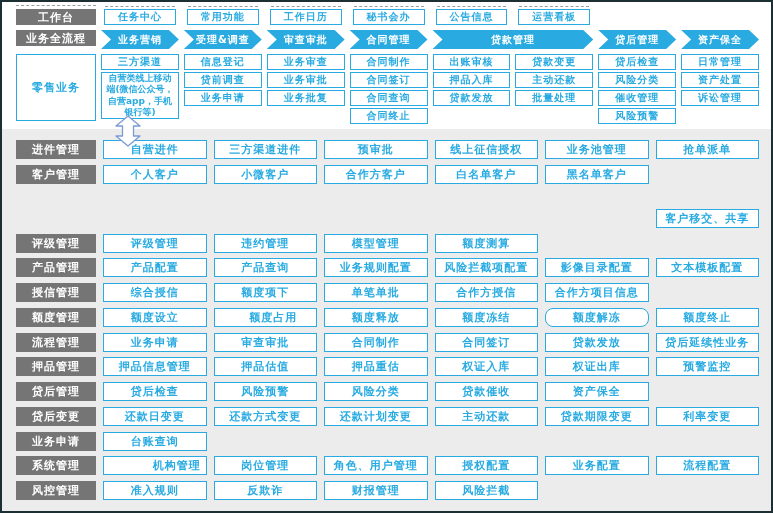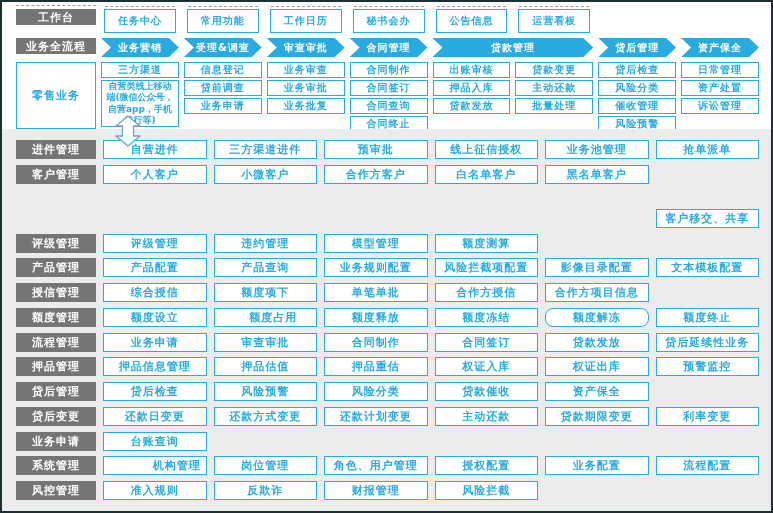--- a/index.html
+++ b/index.html
@@ -11,21 +11,21 @@
   .top-section{position:absolute;top:0;left:0;right:0;height:127px;background:#fff;padding:7px 12px 0 14px}
   .tgrid{display:grid;grid-template-columns:80px repeat(8,1fr);column-gap:5px}
   .row-workbench{margin-bottom:5px}
   .row-process{margin-bottom:5px}
 
   .glabel{grid-column:1;background:#757575;color:#fff;font-size:11px;font-weight:bold;
           height:16px;display:flex;align-items:center;justify-content:center;letter-spacing:1px;position:relative}
   .dash-top::before{content:"";position:absolute;left:0;right:0;top:-4px;border-top:1px dashed #9d9d9d}
 
   .tbtn{background:#fff;border:1px solid #29ABE2;color:#29ABE2;font-size:10px;font-weight:bold;
-        height:24px;margin:0 3px;display:flex;align-items:center;justify-content:center;position:relative;letter-spacing:1px;cursor:pointer}
+        height:16px;margin:0 3px;display:flex;align-items:center;justify-content:center;position:relative;letter-spacing:1px;cursor:pointer}
 
   .arrow{background:#29ABE2;color:#fff;font-size:10px;font-weight:bold;height:19px;
          display:flex;align-items:center;justify-content:center;letter-spacing:1px;cursor:pointer;
          clip-path:polygon(0 0,calc(100% - 10px) 0,100% 50%,calc(100% - 10px) 100%,0 100%,10px 50%)}
 
   .retail-label{grid-column:1;border:1px solid #29ABE2;color:#29ABE2;background:#fff;font-size:11px;font-weight:bold;
                 height:67px;display:flex;align-items:center;justify-content:center;letter-spacing:1px}
   .rcol{display:flex;flex-direction:column;gap:2px}
   .rbtn{background:#fff;border:1px solid #29ABE2;color:#29ABE2;font-size:10px;font-weight:bold;
         height:16px;display:flex;align-items:center;justify-content:center;letter-spacing:1px;cursor:pointer}

